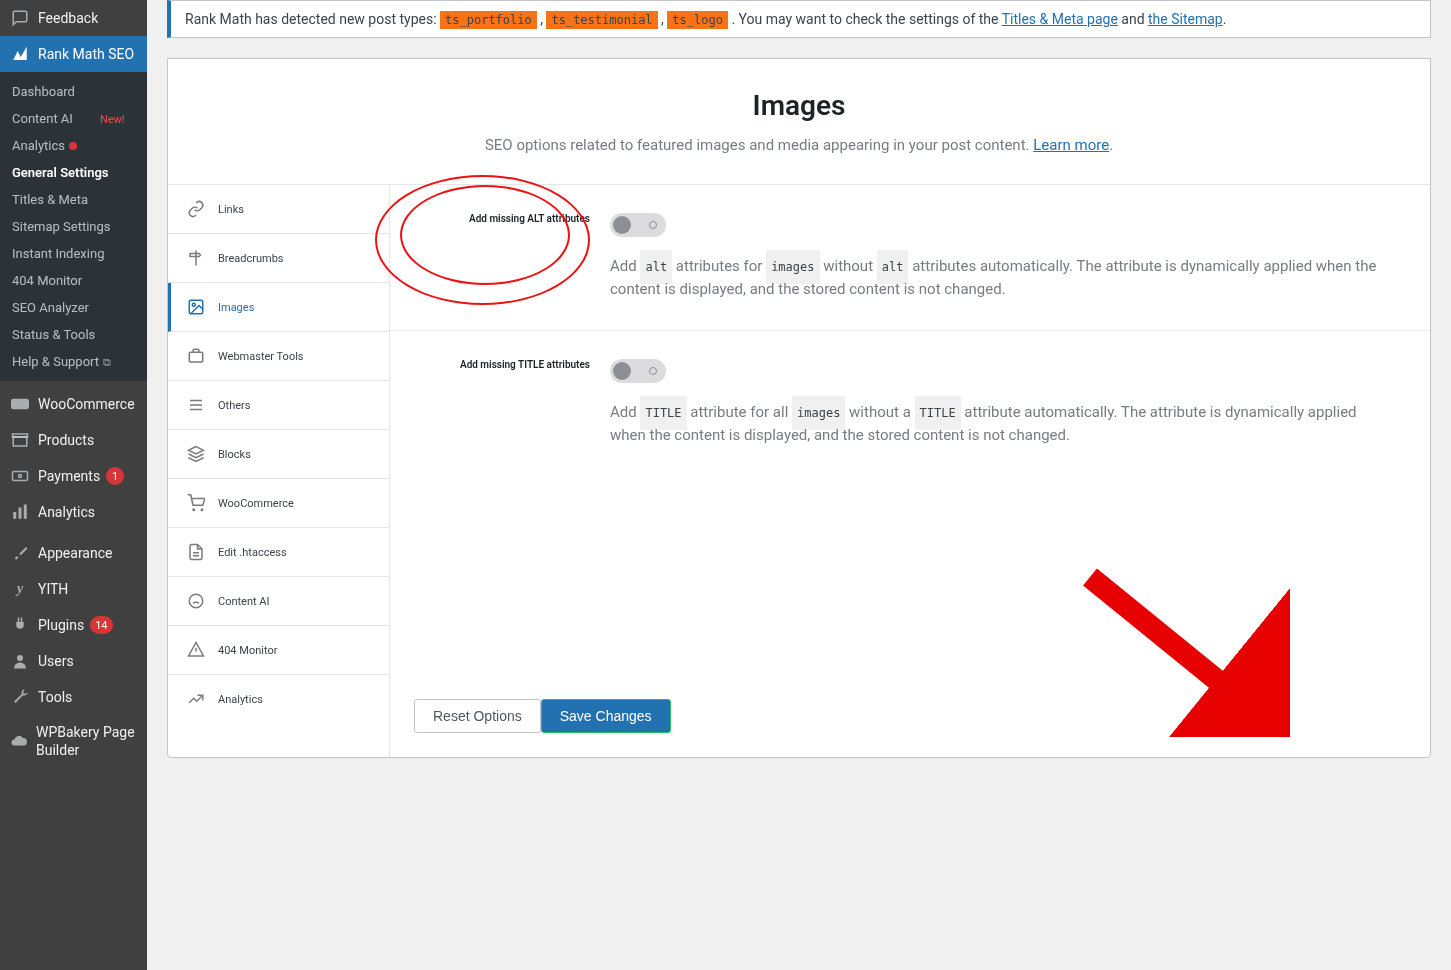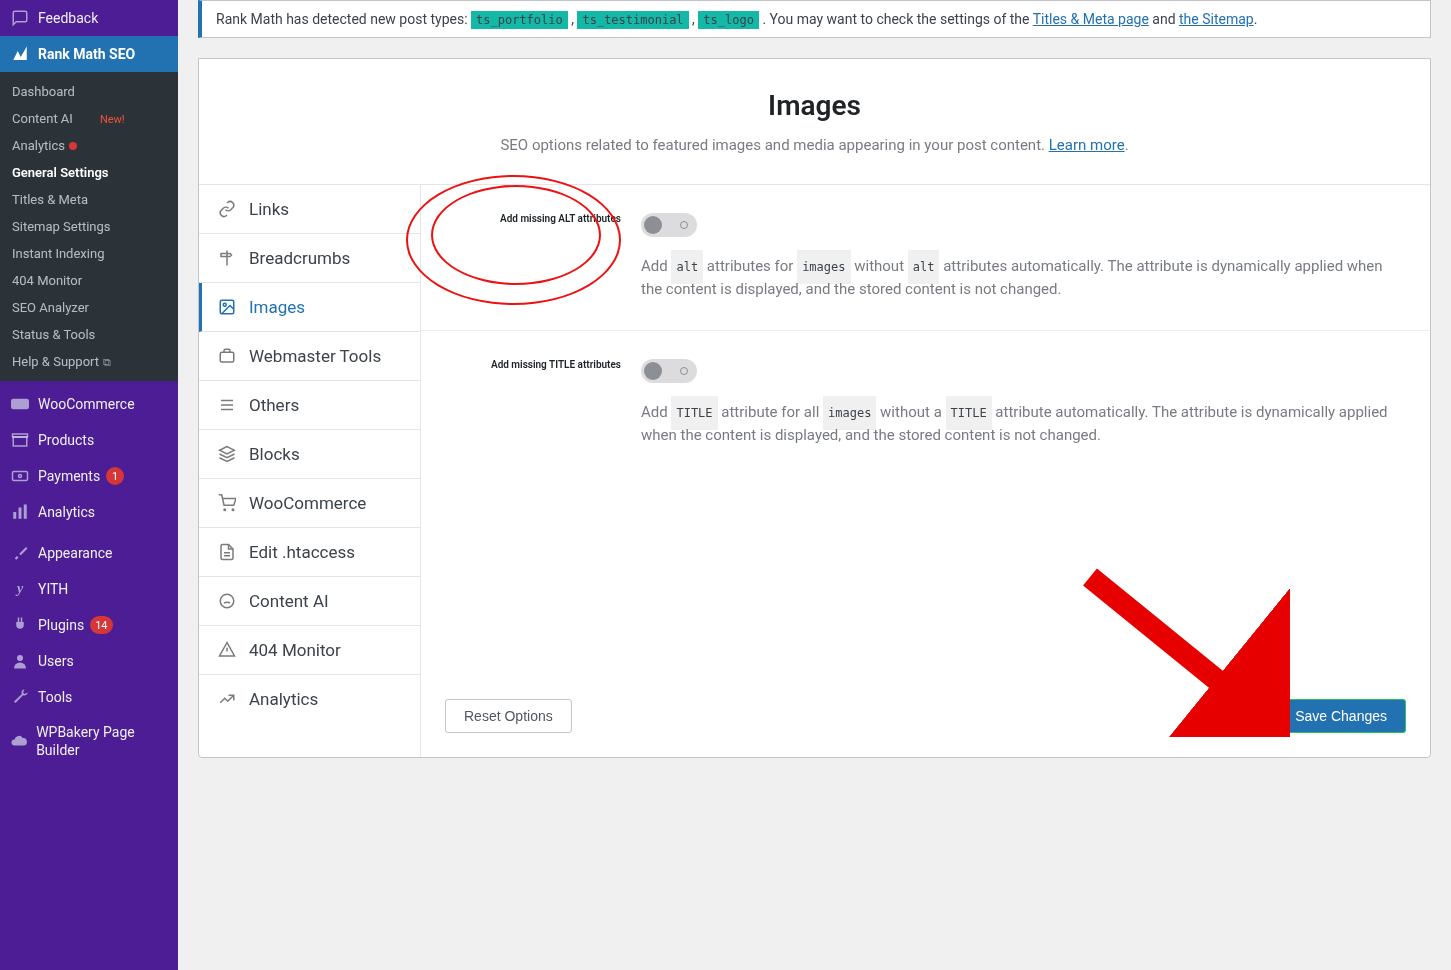--- a/index.html
+++ b/index.html
@@ -1,64 +1,64 @@
 <!DOCTYPE html>
 <html><head>
 <meta charset="utf-8">
 <style>
 * { box-sizing: border-box; margin: 0; padding: 0; }
 body { font-family: -apple-system, BlinkMacSystemFont, "Segoe UI", Roboto, sans-serif; background: #f0f0f1; color: #3c434a; }
 .wrap { display: flex; min-height: 100vh; }
 
 
-.sidebar { width: 178px; background: #4c1d95; color: #f0f0f1; font-size: 14px; flex-shrink: 0; }
+.sidebar { width: 147px; background: #404040; color: #f0f0f1; font-size: 14px; flex-shrink: 0; }
 .menu-item { display: flex; align-items: center; padding: 8px 10px; color: #f0f0f1; cursor: pointer; }
 .menu-item.top-level { font-weight: 400; }
 .menu-item .micon { width: 20px; height: 20px; margin-right: 8px; display: inline-flex; align-items: center; justify-content: center; color: rgba(240,246,252,.6); }
-.menu-item.active { background: #2271b1; color: #fff; position: relative; font-weight: bold; }
+.menu-item.active { background: #2271b1; color: #fff; position: relative; }
 .menu-item.active::after { content: ""; position: absolute; right: -8px; top: 50%; transform: translateY(-50%); border: 8px solid transparent; border-right-color: #f0f0f1; }
 .submenu { background: #2c3338; padding: 6px 0; }
 .submenu .sub-item { padding: 6px 12px; font-size: 13px; color: rgba(240,246,252,.7); cursor: pointer; }
 .submenu .sub-item.current { font-weight: 600; color: #fff; }
 .badge-new { color: #f0513c; font-size: 11px; margin-left: 4px; padding-left: 23px; }
 .dot-red { display: inline-block; width: 8px; height: 8px; background: #d63638; border-radius: 50%; margin-left: 4px; }
 .badge-num { display: inline-flex; align-items: center; justify-content: center; min-width: 18px; height: 18px; padding: 0 5px; background: #d63638; color: #fff; border-radius: 9px; font-size: 11px; margin-left: 6px; }
 .ext-icon { margin-left: 4px; font-size: 11px; opacity: .7; }
 .sep { height: 5px; background: transparent; }
 
 
 .main { flex: 1; padding: 0 20px 40px; }
 .notice { background: #fff; border: 1px solid #c3c4c7; border-left: 4px solid #2271b1; padding: 10px 14px; margin: 0 0 20px; font-size: 14px; color: #3c434a; border-radius: 0; }
-.notice code { background: #14b8a6; padding: 2px 5px; font-family: Menlo, Consolas, monospace; font-size: 12px; }
+.notice code { background: #f97316; padding: 2px 5px; font-family: Menlo, Consolas, monospace; font-size: 12px; }
 .notice a { color: #2271b1; }
 .panel { background: #fff; border: 1px solid #c3c4c7; border-radius: 0 0 4px 4px; }
 .panel-header { text-align: center; padding: 30px 40px 30px; }
 .panel-header h1 { font-size: 28px; font-weight: 600; margin-bottom: 14px; color: #1d2327; }
 .panel-header p { color: #787c82; font-size: 15px; }
 .panel-header a { color: #2271b1; text-decoration: underline; }
 .panel-body { display: flex; border-top: 1px solid #e5e5e5; }
 
 
 .tabs { width: 222px; border-right: 1px solid #e5e5e5; }
-.tab { display: flex; align-items: center; padding: 14px 18px; border-bottom: 1px solid #e5e5e5; font-size: 17px; color: #3c434a; cursor: pointer; background: #fff; }
+.tab { display: flex; align-items: center; padding: 14px 18px; border-bottom: 1px solid #e5e5e5; font-size: 11px; color: #3c434a; cursor: pointer; background: #fff; }
 .tab.active { background: #fff; color: #2271b1; border-left: 3px solid #2271b1; padding-left: 15px; }
 .tab .ticon { width: 20px; height: 20px; margin-right: 12px; color: #7b7b7b; display: inline-flex; align-items: center; justify-content: center; }
 .tab.active .ticon { color: #2271b1; }
 
 
 .content { flex: 1; padding: 0; position: relative; }
 .setting { display: flex; padding: 28px 40px; border-bottom: 1px solid #eee; }
 .setting-label { width: 180px; font-weight: 600; font-size: 10px; color: #1d2327; padding-right: 20px; position: relative; text-align: right; }
 .setting-body { flex: 1; }
 .toggle { width: 56px; height: 24px; background: #dcdcde; border-radius: 12px; position: relative; display: inline-block; margin-bottom: 14px; }
 .toggle::before { content: ""; position: absolute; width: 18px; height: 18px; border-radius: 50%; background: #8c8f94; left: 3px; top: 3px; }
 .toggle::after { content: ""; position: absolute; width: 6px; height: 6px; border-radius: 50%; border: 1px solid #8c8f94; right: 9px; top: 8px; }
 .desc { color: #787c82; font-size: 15px; line-height: 1.55; }
 .desc code { background: #f0f0f1; padding: 10px 5px; font-family: Menlo, Consolas, monospace; font-size: 12px; color: #3c434a; }
-.footer { display: flex; justify-content: space-between; padding: 24px 24px; gap: 32px; }
+.footer { display: flex; padding: 24px 24px; }
 .btn { padding: 8px 18px; font-size: 14px; border-radius: 3px; cursor: pointer; }
 .btn-secondary { background: #fff; border: 1px solid #c3c4c7; color: #50575e; }
 .btn-primary { background: #2271b1; border: 1px solid #22c55e; color: #fff; }
 
 
 .anno-circle { position: absolute; border: 2px solid #e11; border-radius: 50%; pointer-events: none; }
 .anno-arrow { position: absolute; pointer-events: none; }
 
 svg { display: block; }
 </style>

